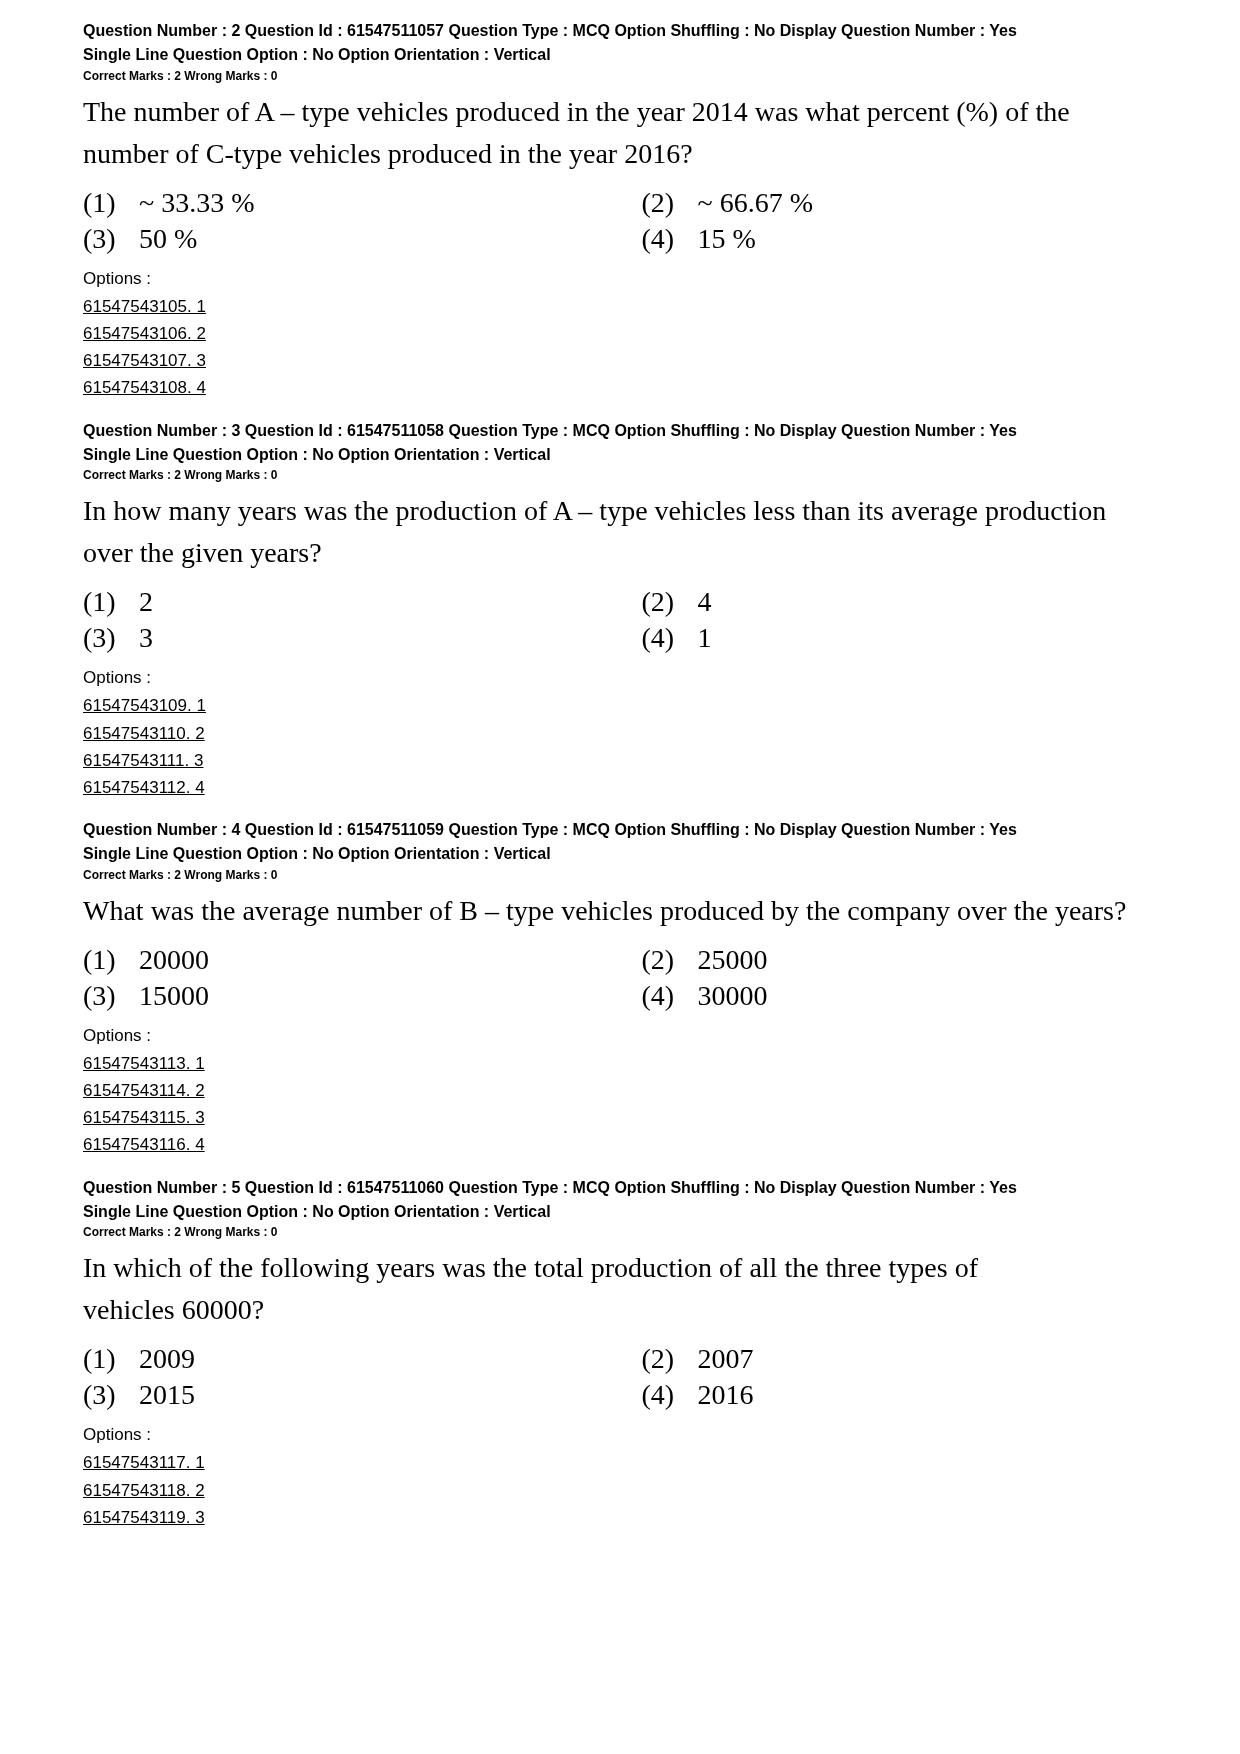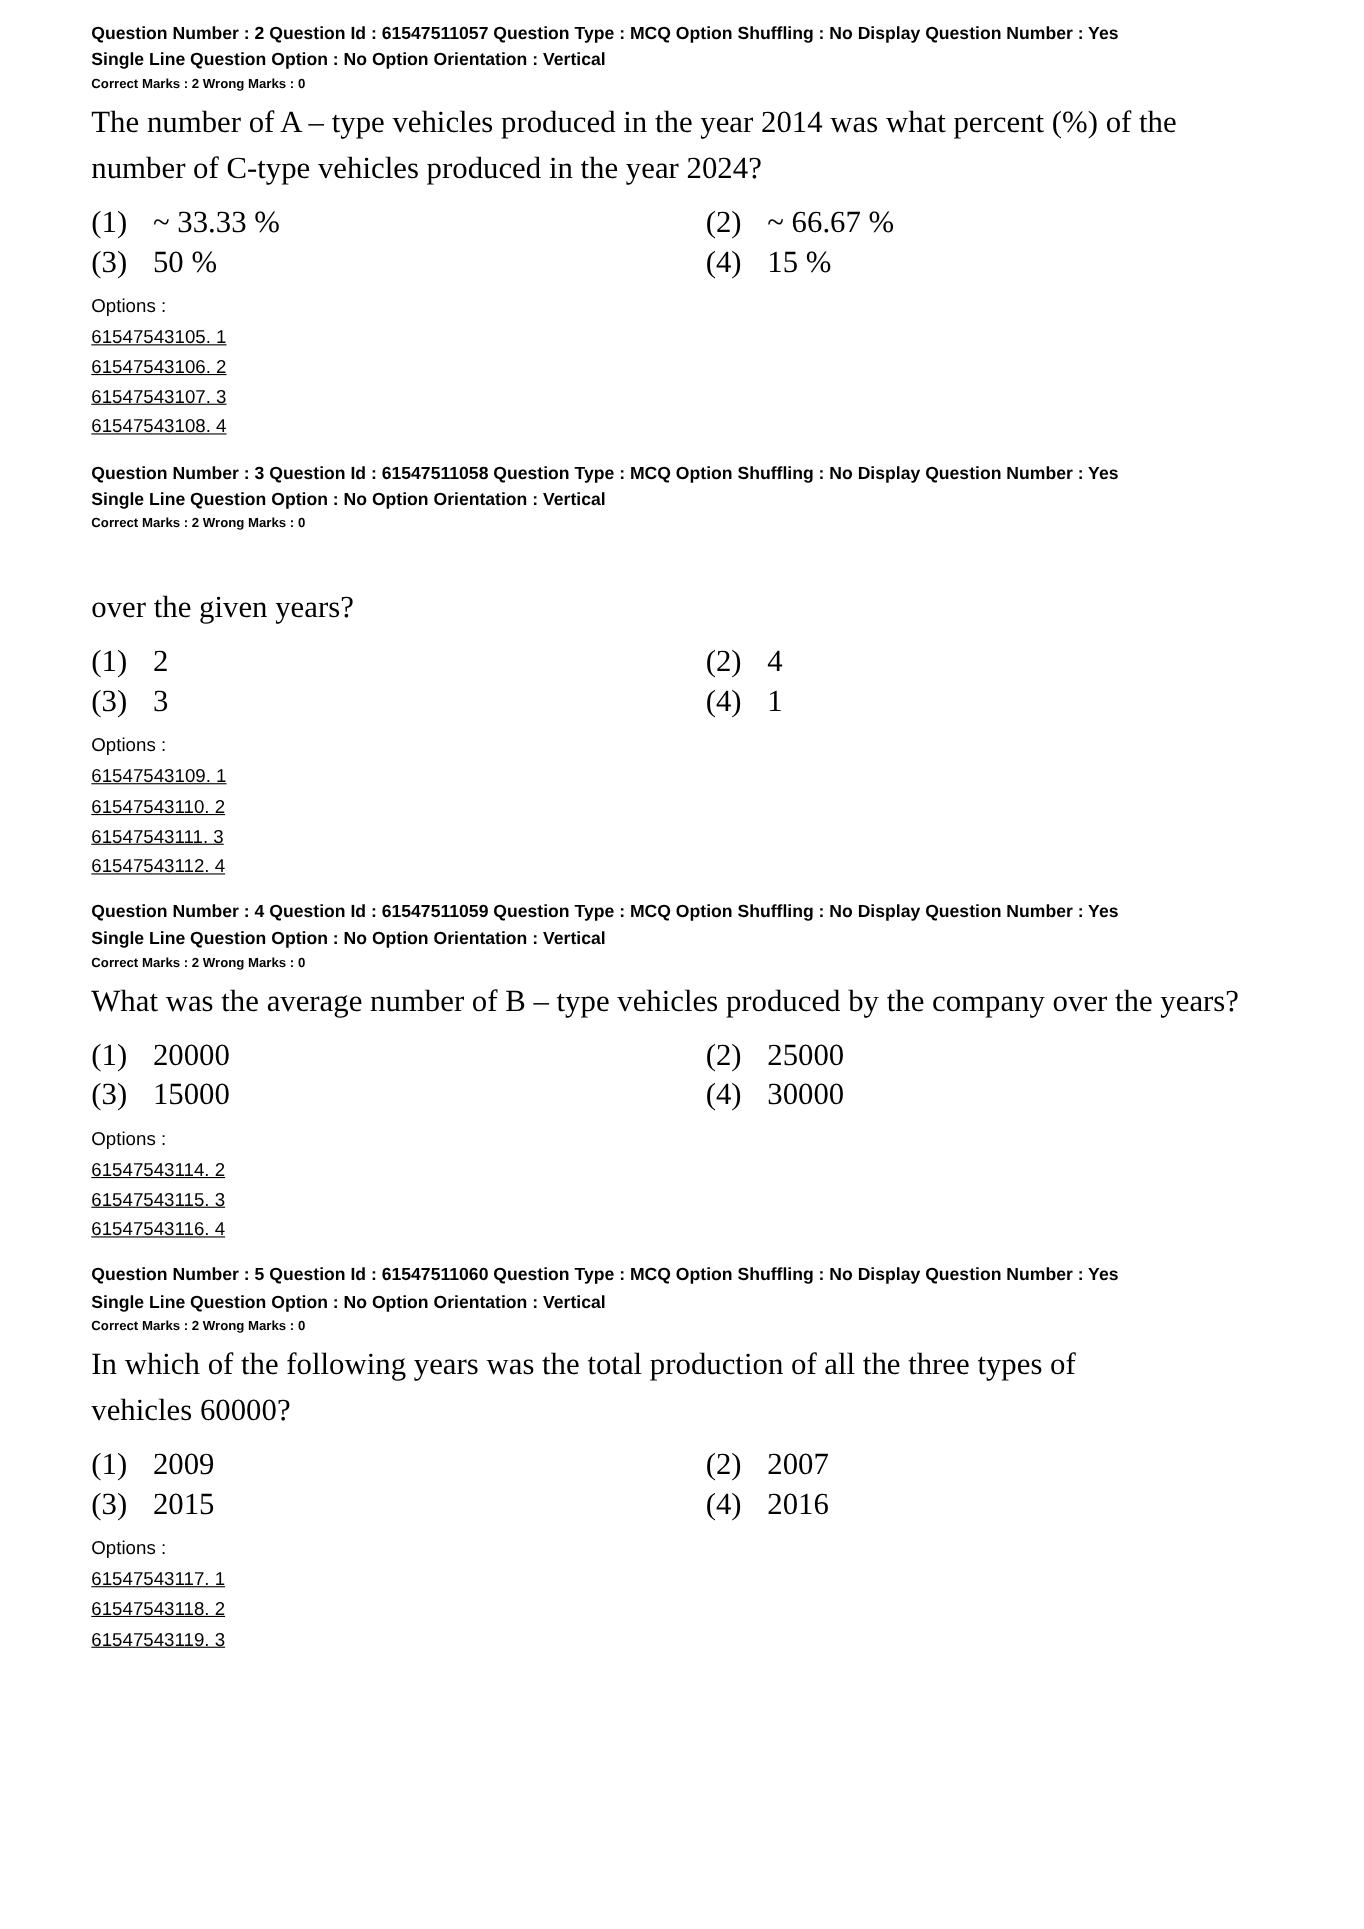--- a/index.html
+++ b/index.html
@@ -73,21 +73,21 @@
 </head>
 <body>
 
 <div class="question-block">
   <div class="question-meta">Question Number : 2  Question Id : 61547511057  Question Type : MCQ  Option Shuffling : No  Display Question Number : Yes</div>
   <div class="question-meta">Single Line Question Option : No  Option Orientation : Vertical</div>
   <div class="correct-marks">Correct Marks : 2  Wrong Marks : 0</div>
 
   <div class="question-text">
     <span>The number of A – type vehicles produced in the year 2014 was what percent (%) of the</span><br>
-    <span>number of C-type vehicles produced in the year 2024?</span>
+    <span>number of C-type vehicles produced in the year 2016?</span>
   </div>
 
   <div class="options-grid">
     <div class="option-item">
       <span class="option-num">(1)</span>
       <span>~ 33.33 %</span>
     </div>
     <div class="option-item">
       <span class="option-num">(2)</span>
       <span>~ 66.67 %</span>
@@ -109,21 +109,21 @@
   <div class="option-code">61547543108. 4</div>
 </div>
 
 <div class="section-divider"></div>
 <div class="question-block">
   <div class="question-meta">Question Number : 3  Question Id : 61547511058  Question Type : MCQ  Option Shuffling : No  Display Question Number : Yes</div>
   <div class="question-meta">Single Line Question Option : No  Option Orientation : Vertical</div>
   <div class="correct-marks">Correct Marks : 2  Wrong Marks : 0</div>
 
   <div class="question-text">
-    <br>
+    <span>In how many years was the production of A – type vehicles less than its average production</span><br>
     <span>over the given years?</span>
   </div>
 
   <div class="options-grid">
     <div class="option-item">
       <span class="option-num">(1)</span>
       <span>2</span>
     </div>
     <div class="option-item">
       <span class="option-num">(2)</span>
@@ -169,20 +169,21 @@
       <span class="option-num">(3)</span>
       <span>15000</span>
     </div>
     <div class="option-item">
       <span class="option-num">(4)</span>
       <span>30000</span>
     </div>
   </div>
 
   <div class="options-label">Options :</div>
+  <div class="option-code">61547543113. 1</div>
   <div class="option-code">61547543114. 2</div>
   <div class="option-code">61547543115. 3</div>
   <div class="option-code">61547543116. 4</div>
 </div>
 
 <div class="section-divider"></div>
 <div class="question-block">
   <div class="question-meta">Question Number : 5  Question Id : 61547511060  Question Type : MCQ  Option Shuffling : No  Display Question Number : Yes</div>
   <div class="question-meta">Single Line Question Option : No  Option Orientation : Vertical</div>
   <div class="correct-marks">Correct Marks : 2  Wrong Marks : 0</div>

